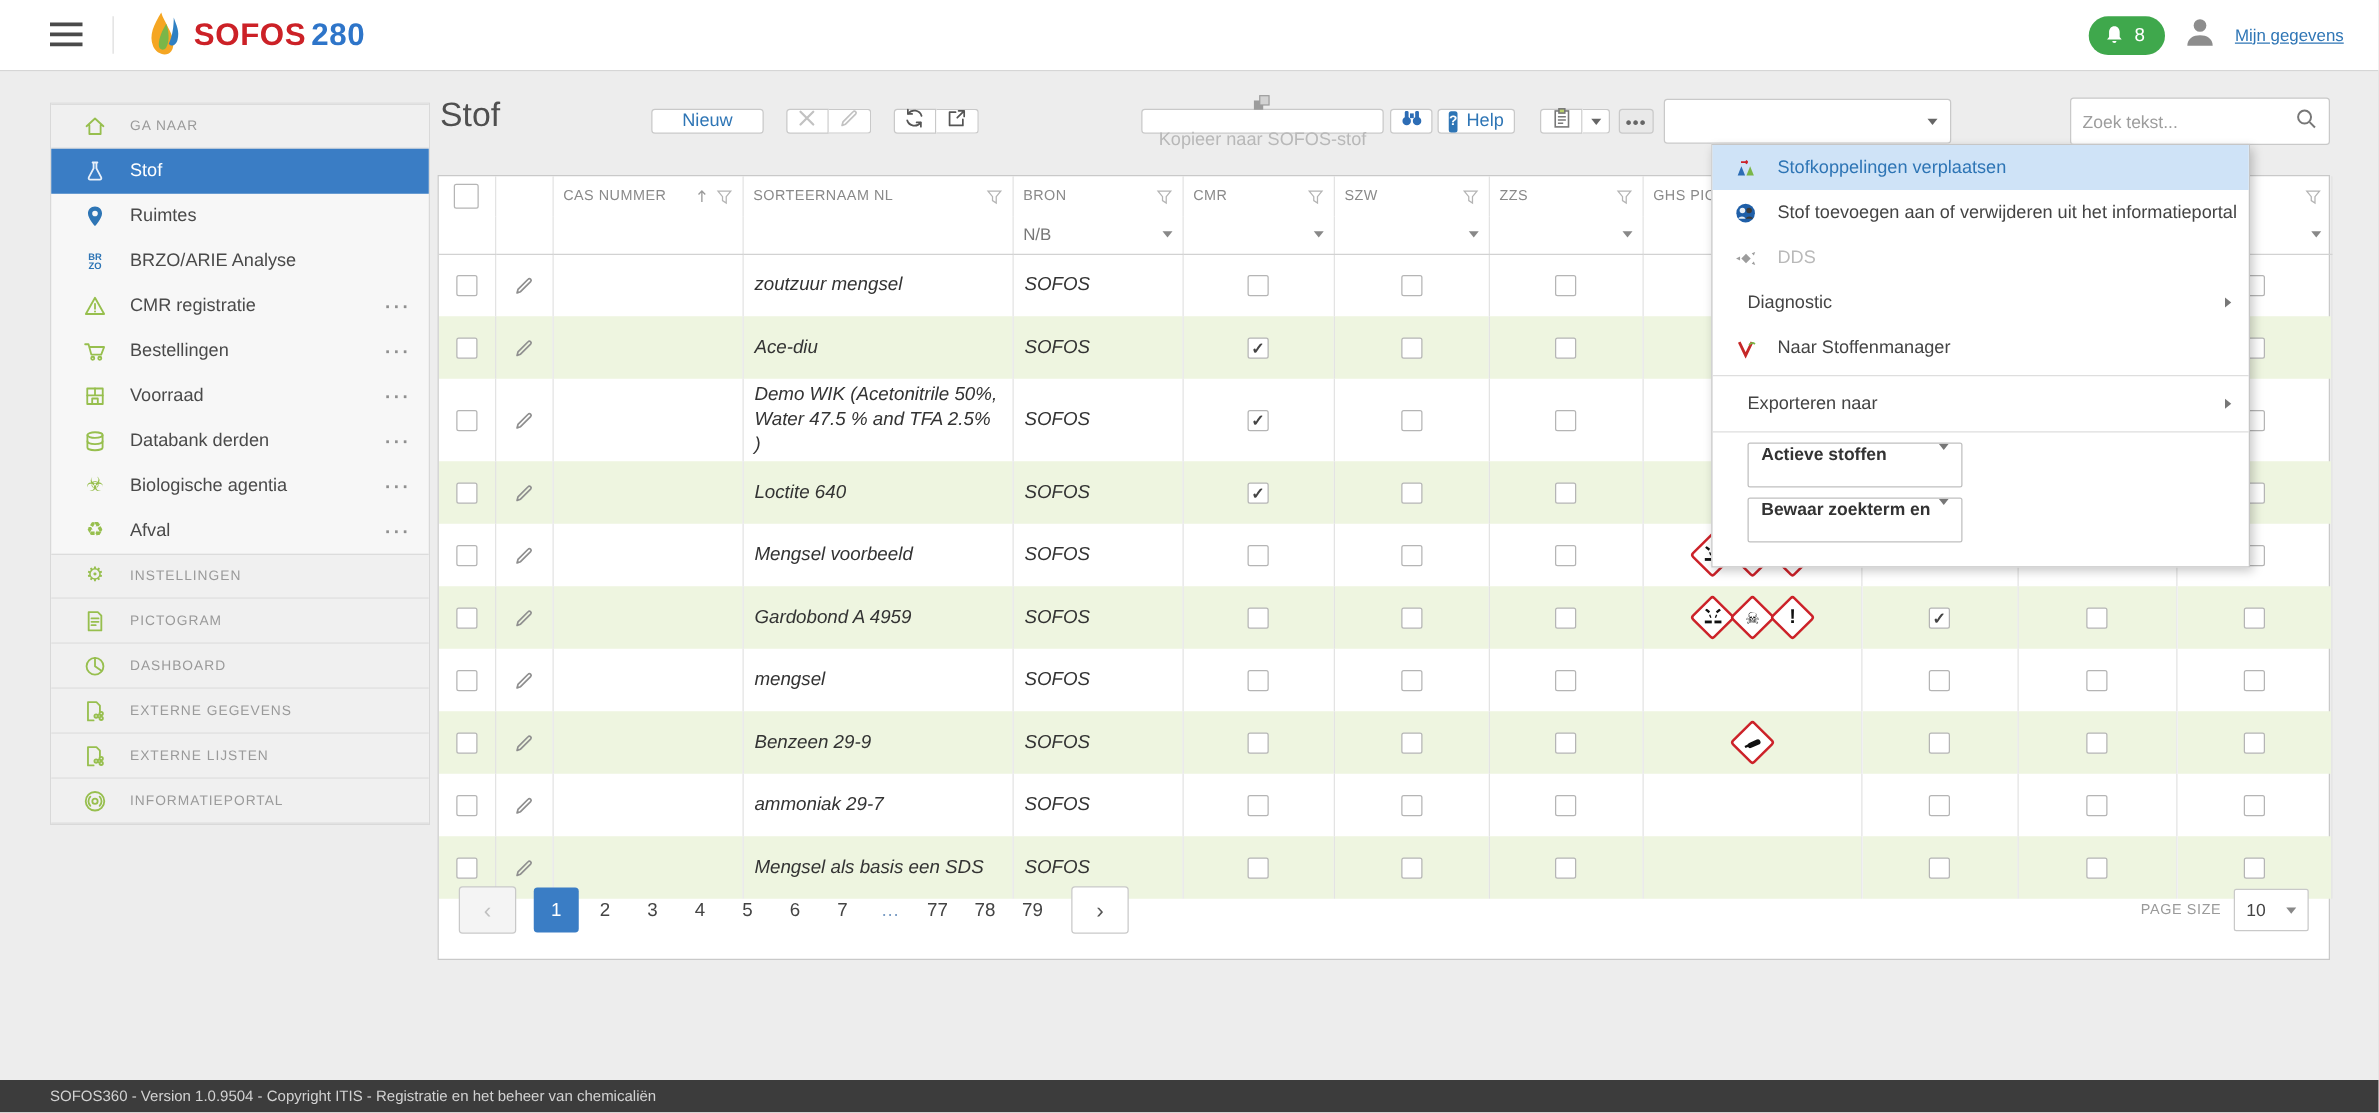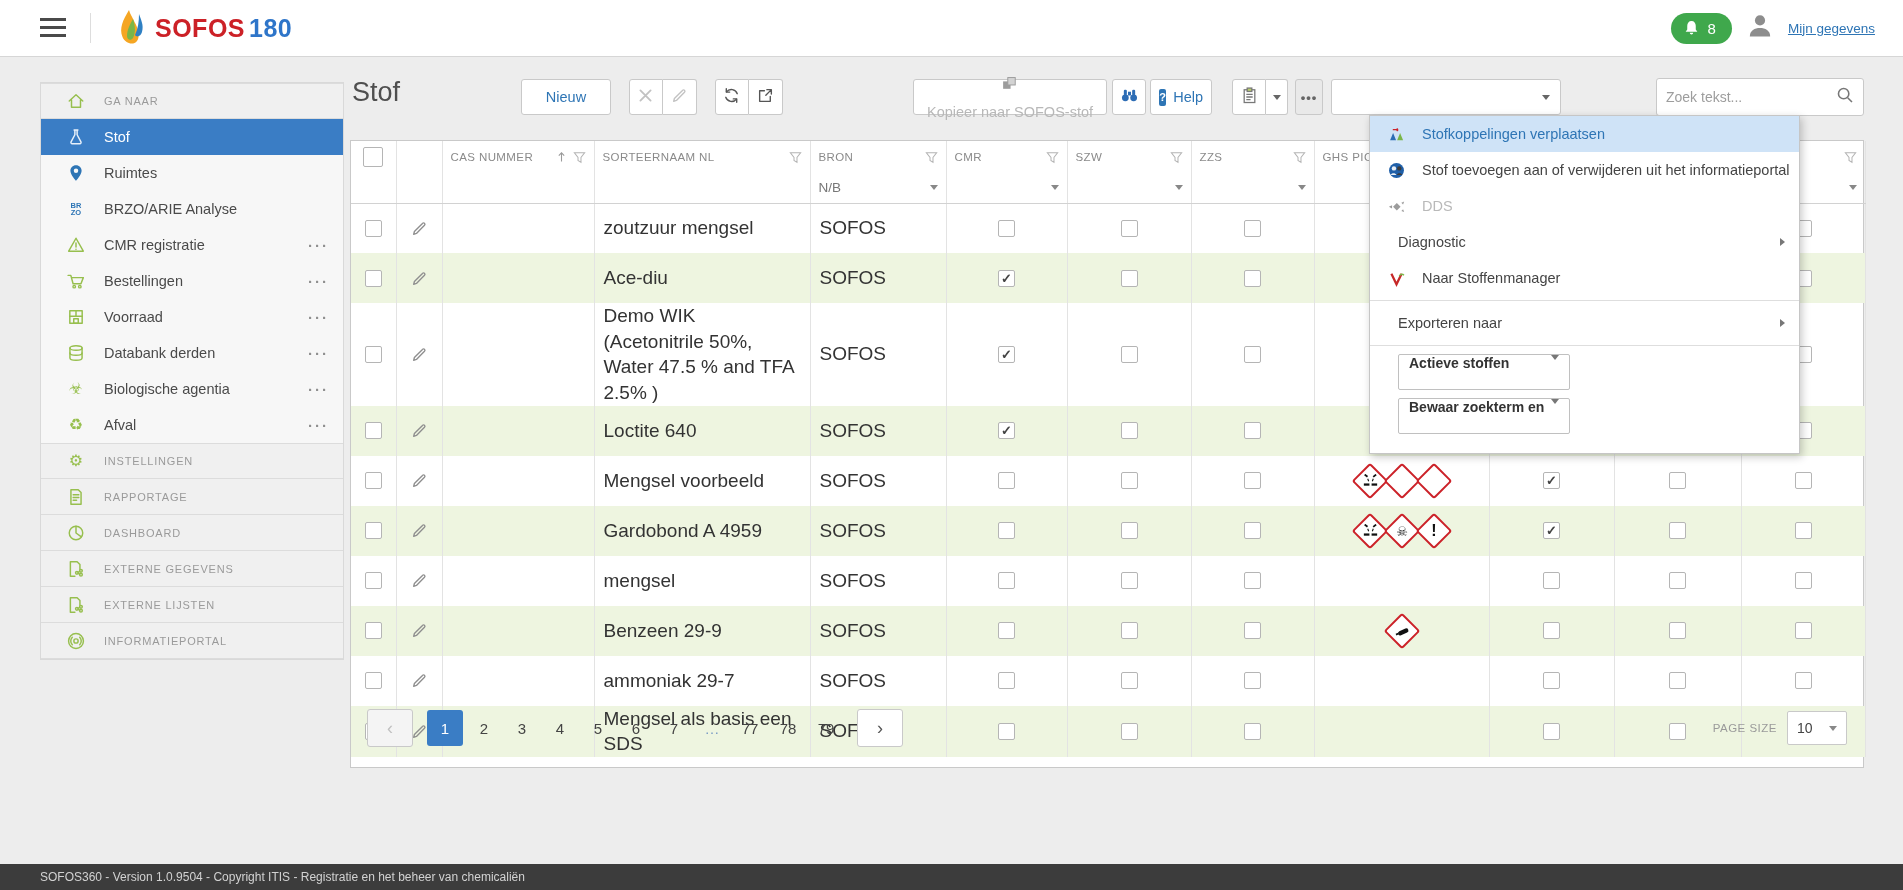--- a/index.html
+++ b/index.html
@@ -40,21 +40,21 @@
   .s-selected { background:#3a7dc5; }
   .s-selected .s-label { color:#fff; }
   .s-selected .s-ic { color:#e8f0fa; }
   .s-more { position:absolute; right:14px; color:#8f8f8f; font-size:15px; font-weight:bold; letter-spacing:2px; cursor:pointer; }
   .brzo-ic { font-size:7.5px; font-weight:bold; color:#2e75b5; line-height:7px; text-align:center; }
 
   
   .main { position:absolute; left:350px; top:57px; width:1514px; }
   .page-title { position:absolute; left:2px; top:20px; font-size:27px; color:#4f4f4f; font-weight:400; }
   .toolbar { position:absolute; right:0; top:22px; display:flex; align-items:center; height:36px; }
-  .btn { height:36px; background:#fff; border:1px solid #c9c9c9; border-radius:3px; display:flex;
+  .btn { height:20px; background:#fff; border:1px solid #c9c9c9; border-radius:3px; display:flex;
          align-items:center; justify-content:center; cursor:pointer; color:#555; }
   .btn svg { width:17px; height:17px; }
   .icon-btn { width:34px; }
   .btn-group { display:flex; }
   .btn-group .btn { border-radius:0; }
   .btn-group .btn:first-child { border-radius:3px 0 0 3px; }
   .btn-group .btn:last-child { border-radius:0 3px 3px 0; border-left:none; }
   .btn-new { width:90px; color:#2e75b5; font-size:14.5px; }
   .btn-disabled { color:#c2c2c2; cursor:default;flex-direction:column; }
   .btn-copy { padding:0 13px; gap:9px; font-size:14.5px; color:#b8b8b8; }
@@ -86,21 +86,21 @@
   .hcell { display:flex; align-items:center; padding:0 8px; }
   .hlabel { font-size:11.5px; color:#8a8a8a; letter-spacing:.4px; white-space:nowrap; }
   .hicons { margin-left:auto; display:flex; align-items:center; gap:7px; }
   .hicons svg { display:block; }
   tr.filter-row td { height:30px; border-bottom:1px solid #d2d2d2; }
   .fselect { display:flex; align-items:center; padding:0 8px; font-size:13.5px; color:#777; cursor:pointer; }
   .fselect .caret { margin-left:auto; border-top-color:#888; }
   tr.data-row { height:50px; }
   tr.data-row.tall { height:66px; }
   tr.data-row.alt { background:#eef5e0; }
-  .cell-text { padding:0 9px; font-size:19px; color:#333; line-height:1.35; }
+  .cell-text { padding:0 9px; font-size:15px; color:#333; line-height:1.35;font-style:italic; }
   .cb { width:17px; height:17px; border:1px solid #b5b5b5; background:#fff; border-radius:2px;
         display:flex; align-items:center; justify-content:center; margin:0 auto; cursor:pointer;
         font-size:13px; color:#444; font-weight:bold; }
   .cb-big { width:20px; height:20px; }
   .pencil { display:flex; justify-content:center; color:#8f8f8f; cursor:pointer; }
   .pencil svg { width:17px; height:17px; }
   .ghs-cell { display:flex; align-items:center; justify-content:center; }
   .ghs { width:26px; height:26px; border:2.5px solid #cc2229; background:#fff; border-radius:3px;
          transform:rotate(45deg); margin:0 3px; display:flex; align-items:center; justify-content:center; flex:none; }
   .ghs-in { transform:rotate(-45deg); display:flex; align-items:center; justify-content:center;
@@ -161,21 +161,21 @@
         <div></div>
         <div></div>
       </div>
     <div class="tb-divider"></div>
     <div class="brand">
       <svg viewBox="0 0 32 38">
         <path fill="#f5a623" d="M13 1 C7 11 3 19 6.5 28 C9 34 17 37 21 32 C24.5 27.5 22 19 18.5 13 C16.5 8.5 14 5 13 1 Z"></path>
         <path fill="#2f80c3" d="M23 5 C25 11 28 16 26 23 C25 27 21 29 19 26 C22 20 23 12 23 5 Z"></path>
         <path fill="#7ab648" d="M17 10 C19 16 20 23 17 29 C15 32 11 31 11 27 C11 21 14 15 17 10 Z"></path>
       </svg>
-      <div class="brand-text"><span class="brand-red">SOFOS</span><span class="brand-blue">180</span></div>
+      <div class="brand-text"><span class="brand-red">SOFOS</span><span class="brand-blue">280</span></div>
     </div>
     <div class="topbar-right">
       <div class="notif-pill">
         <svg viewBox="0 0 16 16">
           <path fill="#fff" d="M8 1 C5.5 1 4 3 4 5.5 L4 9 L2.5 11 L13.5 11 L12 9 L12 5.5 C12 3 10.5 1 8 1 Z"></path>
           <path fill="#fff" d="M6.4 12 a1.6 1.6 0 0 0 3.2 0 Z"></path>
         </svg>
         <span>8</span>
       </div>
       <div class="user-ic">
@@ -283,21 +283,21 @@
         </span>
         <span class="s-label">INSTELLINGEN</span>
       </div>
       <div class="s-row s-section">
         <span class="s-ic green">
           <svg viewBox="0 0 16 16" fill="none" stroke="currentColor" stroke-width="1.3" stroke-linecap="round" stroke-linejoin="round">
             <path d="M3.5 1.5 H10 L12.5 4 V14.5 H3.5 Z"></path>
             <path d="M5.5 6 H10.5 M5.5 8.4 H10.5 M5.5 10.8 H8.5"></path>
           </svg>
         </span>
-        <span class="s-label">RAPPORTAGE</span>
+        <span class="s-label">PICTOGRAM</span>
       </div>
       <div class="s-row s-section">
         <span class="s-ic green">
           <svg viewBox="0 0 16 16" fill="none" stroke="currentColor" stroke-width="1.3" stroke-linecap="round" stroke-linejoin="round">
             <circle cx="8" cy="8" r="6"></circle>
             <path d="M8 2 V8 L12.8 11.4"></path>
           </svg>
         </span>
         <span class="s-label">DASHBOARD</span>
       </div>

